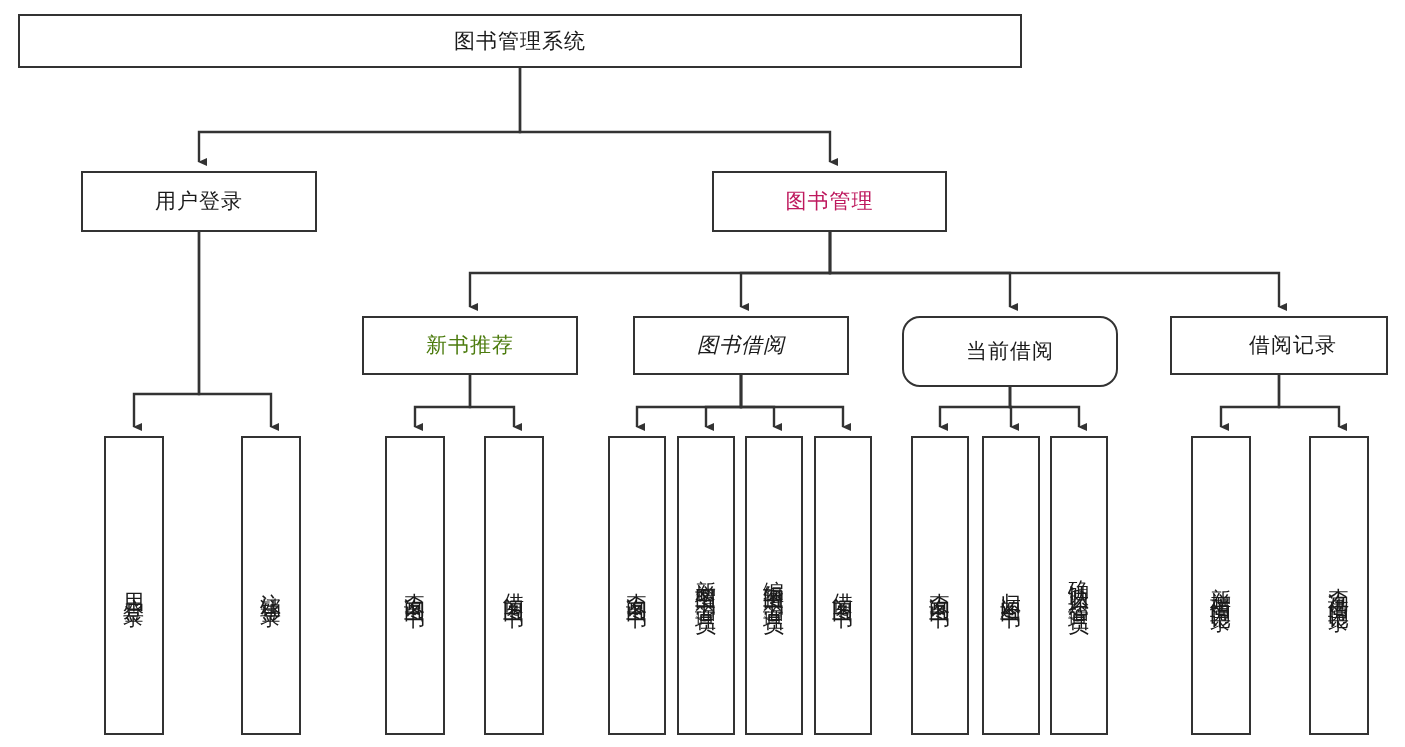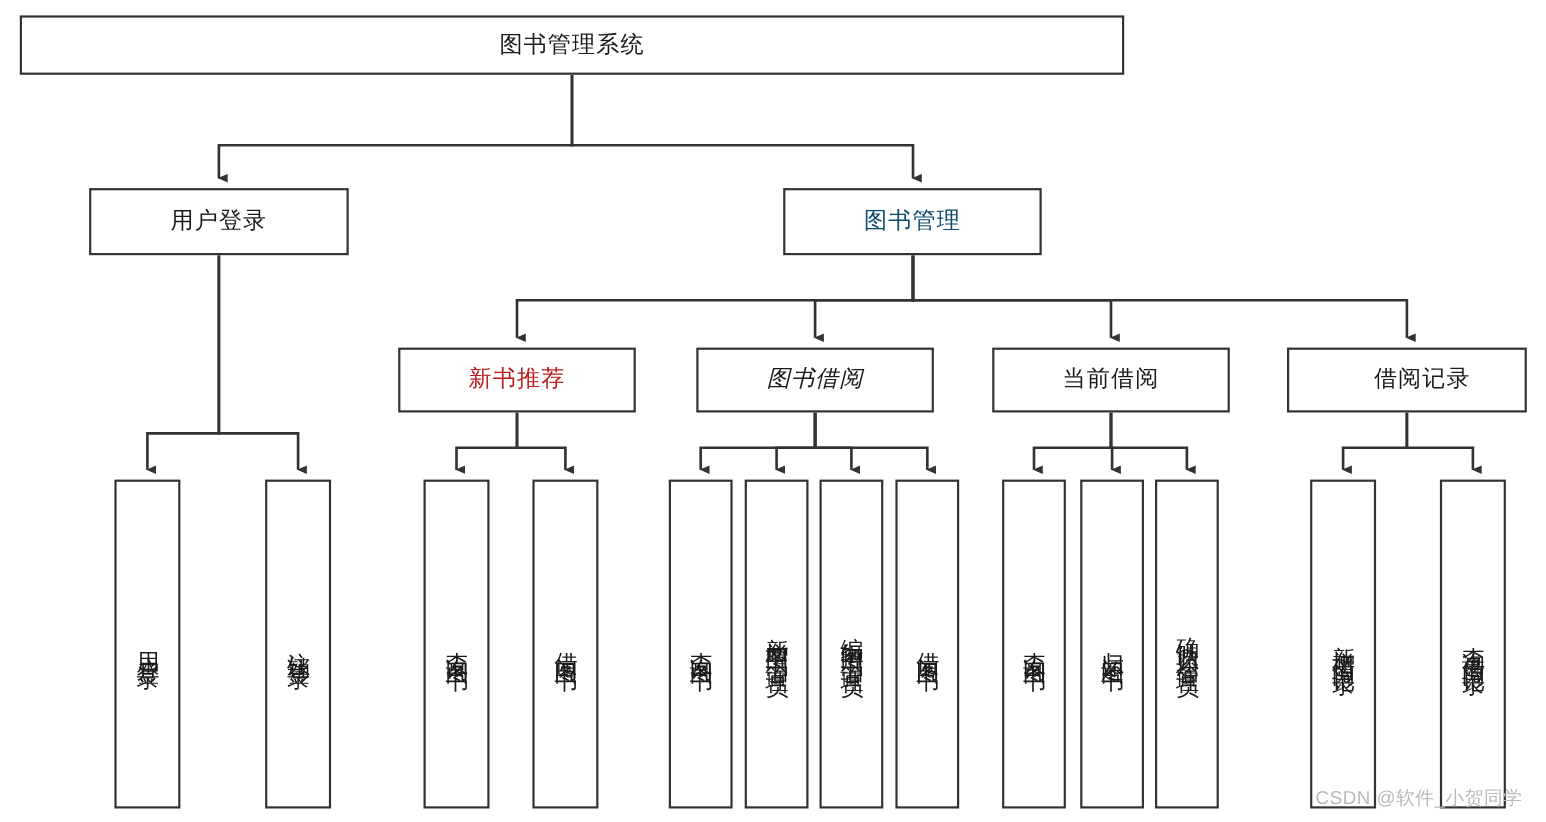--- a/index.html
+++ b/index.html
@@ -97,29 +97,29 @@
       </g>
   </svg>
   <div id="node-layer">
       <div class="node horiz" style="left: 18px; top: 14px; width: 1004px; height: 54px; border-color: rgb(51, 51, 51); background: rgb(255, 255, 255);">
         <span class="node-label" style="color: rgb(26, 26, 26);">图书管理系统</span>
       </div>
       <div class="node horiz" style="left: 81px; top: 171px; width: 236px; height: 61px; border-color: rgb(51, 51, 51); background: rgb(255, 255, 255);">
         <span class="node-label" style="color: rgb(26, 26, 26);">用户登录</span>
       </div>
       <div class="node horiz" style="left: 712px; top: 171px; width: 235px; height: 61px; border-color: rgb(51, 51, 51); background: rgb(255, 255, 255);">
-        <span class="node-label" style="color: #0c4a6e;">图书管理</span>
+        <span class="node-label" style="color: #be185d;">图书管理</span>
       </div>
       <div class="node horiz" style="left: 362px; top: 316px; width: 216px; height: 59px; border-color: rgb(51, 51, 51); background: rgb(255, 255, 255);">
-        <span class="node-label" style="color: #b91c1c;">新书推荐</span>
+        <span class="node-label" style="color: #4d7c0f;">新书推荐</span>
       </div>
       <div class="node horiz" style="left: 633px; top: 316px; width: 216px; height: 59px; border-color: rgb(51, 51, 51); background: rgb(255, 255, 255);">
         <span class="node-label" style="color: rgb(26, 26, 26); font-style: italic;">图书借阅</span>
       </div>
-      <div class="node horiz" style="left: 902px; top: 316px; width: 216px; height: 59px; border-color: rgb(51, 51, 51); background: rgb(255, 255, 255);">
+      <div class="node horiz" style="left: 902px; top: 316px; width: 216px; height: 71px; border-color: rgb(51, 51, 51); background: rgb(255, 255, 255); border-radius: 18px;">
         <span class="node-label" style="color: rgb(26, 26, 26);">当前借阅</span>
       </div>
       <div class="node horiz" style="left: 1170px; top: 316px; width: 218px; height: 59px; border-color: rgb(51, 51, 51); background: rgb(255, 255, 255); padding-left: 28px;">
         <span class="node-label" style="color: rgb(26, 26, 26);">借阅记录</span>
       </div>
       <div class="node vert" style="left: 104px; top: 436px; width: 60px; height: 299px; border-color: rgb(51, 51, 51); background: rgb(255, 255, 255);">
         <span class="node-label" style="color: rgb(26, 26, 26);">用户登录</span>
       </div>
       <div class="node vert" style="left: 241px; top: 436px; width: 60px; height: 299px; border-color: rgb(51, 51, 51); background: rgb(255, 255, 255);">
         <span class="node-label" style="color: rgb(26, 26, 26);">注销登录</span>
@@ -151,14 +151,13 @@
       <div class="node vert" style="left: 1050px; top: 436px; width: 58px; height: 299px; border-color: rgb(51, 51, 51); background: rgb(255, 255, 255);">
         <span class="node-label" style="color: rgb(26, 26, 26);">确认归还（管理员）</span>
       </div>
       <div class="node vert" style="left: 1191px; top: 436px; width: 60px; height: 299px; border-color: rgb(51, 51, 51); background: rgb(255, 255, 255);">
         <span class="node-label" style="color: rgb(26, 26, 26);">新增借阅记录</span>
       </div>
       <div class="node vert" style="left: 1309px; top: 436px; width: 60px; height: 299px; border-color: rgb(51, 51, 51); background: rgb(255, 255, 255);">
         <span class="node-label" style="color: rgb(26, 26, 26);">查询借阅记录</span>
       </div>
     </div>
-  <div class="watermark" style="left: 1196px; top: 714px; color: rgb(185, 185, 185);">CSDN @软件_小贺同学</div>
 </div>
 
 </body></html>

